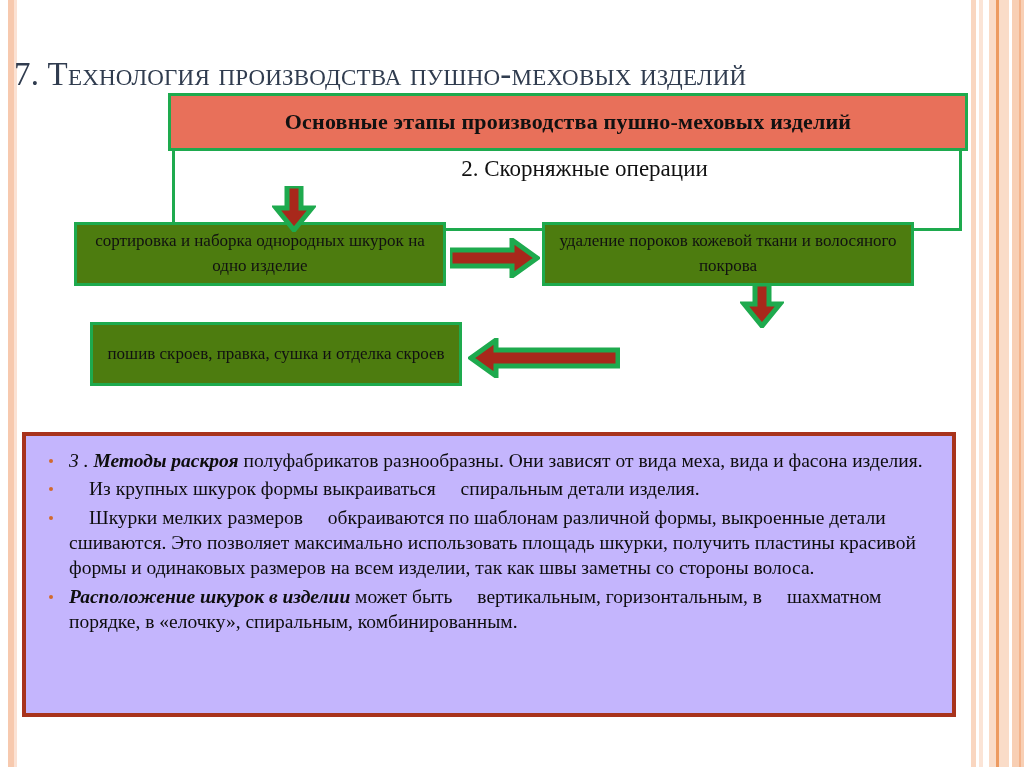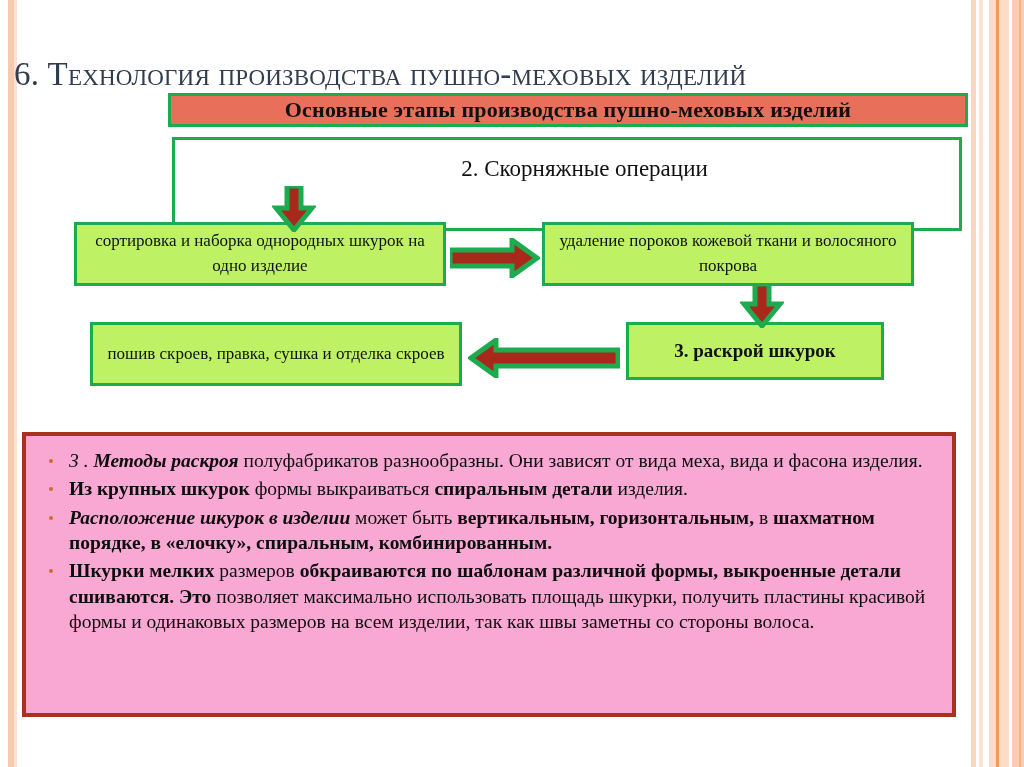--- a/index.html
+++ b/index.html
@@ -65,38 +65,38 @@
     font-size: 23px;
     color: #111111;
     margin-left: 35px;
   }
 
   .header-banner {
     position: absolute;
     left: 168px;
     top: 93px;
     width: 800px;
-    height: 34px;
+    height: 58px;
     background: #e8705a;
     border: 3px solid #1eaa4e;
     display: flex;
     align-items: center;
     justify-content: center;
   }
   .header-banner-label {
     font-size: 22px;
     font-weight: bold;
     color: #111111;
     letter-spacing: .2px;
   }
 
   .node {
     position: absolute;
     border: 3px solid #1eaa4e;
-    background: #bef264;
+    background: #4d7c0f;
     display: flex;
     align-items: center;
     justify-content: center;
     text-align: center;
     color: #111111;
     font-size: 17px;
     line-height: 1.45;
     padding: 4px 0;
   }
   .node-a { left: 74px;  top: 222px; width: 372px; height: 64px; }
@@ -115,21 +115,21 @@
   .arrow-left-1  { left: 468px; top: 338px; }
 
   
   .textbox {
     position: absolute;
     left: 22px;
     top: 432px;
     width: 934px;
     height: 285px;
     border: 4px solid #a8331c;
-    background: #f9a8d4;
+    background: #c4b5fd;
     padding: 12px 16px 8px 10px;
   }
 
   .bullet-list { list-style: none; }
 
   .bullet {
     position: relative;
     padding-left: 33px;
     margin-bottom: 3px;
     font-size: 19.5px;
@@ -142,56 +142,55 @@
     position: absolute;
     left: 13px;
     top: 11px;
     width: 4px;
     height: 4px;
     background: #d2692d;
     border-radius: 50%;
   }
 
   .bi  { font-style: italic; font-weight: bold; }
-  .b   { font-weight: bold; }
+  .b   { font-weight: normal; margin-left: 20px; }
   .i   { font-style: italic; }
 </style>
 </head>
 <body>
 
 <div class="slide">
 
   <div class="stripe stripe-left-a"></div>
   <div class="stripe stripe-left-b"></div>
   <div class="stripe stripe-right-c"></div>
   <div class="stripe stripe-right-a"></div>
   <div class="stripe stripe-right-b"></div>
   <div class="stripe stripe-right-d"></div>
   <div class="stripe stripe-right-e"></div>
   <div class="stripe stripe-right-f"></div>
 
-  <div class="slide-title">6. Технология производства пушно-меховых изделий</div>
+  <div class="slide-title">7. Технология производства пушно-меховых изделий</div>
 
   <div class="diagram">
 
     <div class="outer-box">
       <div class="outer-box-label">2. Скорняжные операции</div>
     </div>
 
     <div class="header-banner">
       <span class="header-banner-label">Основные этапы производства пушно-меховых изделий</span>
     </div>
 
     <div class="node node-a">сортировка и наборка однородных шкурок на одно изделие</div>
 
     <div class="node node-b">удаление пороков кожевой ткани и волосяного покрова</div>
 
     <div class="node node-c">пошив скроев, правка, сушка и отделка скроев</div>
 
-    <div class="node node-d">3. раскрой шкурок</div>
 
     <div class="arrow arrow-down-1">
       <svg width="44" height="46" viewBox="0 0 44 46">
         <polygon points="15,0 29,0 29,22 40,22 22,44 4,22 15,22" fill="#a8281b" stroke="#1eaa4e" stroke-width="5"></polygon>
       </svg>
     </div>
 
     <div class="arrow arrow-right-1">
       <svg width="90" height="40" viewBox="0 0 90 40">
         <polygon points="0,12 62,12 62,2 87,20 62,38 62,28 0,28" fill="#a8281b" stroke="#1eaa4e" stroke-width="5"></polygon>
@@ -209,18 +208,18 @@
         <polygon points="150,12 28,12 28,2 3,20 28,38 28,28 150,28" fill="#a8281b" stroke="#1eaa4e" stroke-width="5"></polygon>
       </svg>
     </div>
 
   </div>
 
   <div class="textbox">
     <ul class="bullet-list">
       <li class="bullet"><span class="i">3 . </span><span class="bi">Методы раскроя</span><span> полуфабрикатов разнообразны. Они зависят от вида меха, вида и фасона изделия.</span></li>
       <li class="bullet"><span class="b">Из крупных шкурок</span><span> формы выкраиваться </span><span class="b">спиральным детали</span><span> изделия.</span></li>
+      <li class="bullet"><span class="b"> Шкурки мелких</span><span> размеров </span><span class="b">обкраиваются по шаблонам различной формы, выкроенные детали сшиваются. Это</span><span> позволяет максимально использовать площадь шкурки, получить пластины красивой формы и одинаковых размеров на всем изделии, так как швы заметны со стороны волоса.</span></li>
       <li class="bullet"><span class="bi">Расположение шкурок в изделии</span><span> может быть </span><span class="b">вертикальным, горизонтальным,</span><span> в </span><span class="b">шахматном порядке, в «елочку», спиральным, комбинированным.</span></li>
-      <li class="bullet"><span class="b"> Шкурки мелких</span><span> размеров </span><span class="b">обкраиваются по шаблонам различной формы, выкроенные детали сшиваются. Это</span><span> позволяет максимально использовать площадь шкурки, получить пластины красивой формы и одинаковых размеров на всем изделии, так как швы заметны со стороны волоса.</span></li>
     </ul>
   </div>
 
 </div>
 
 </body></html>

